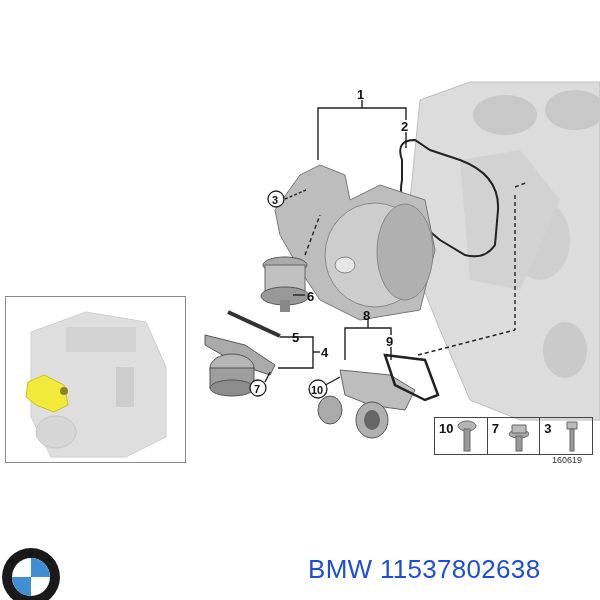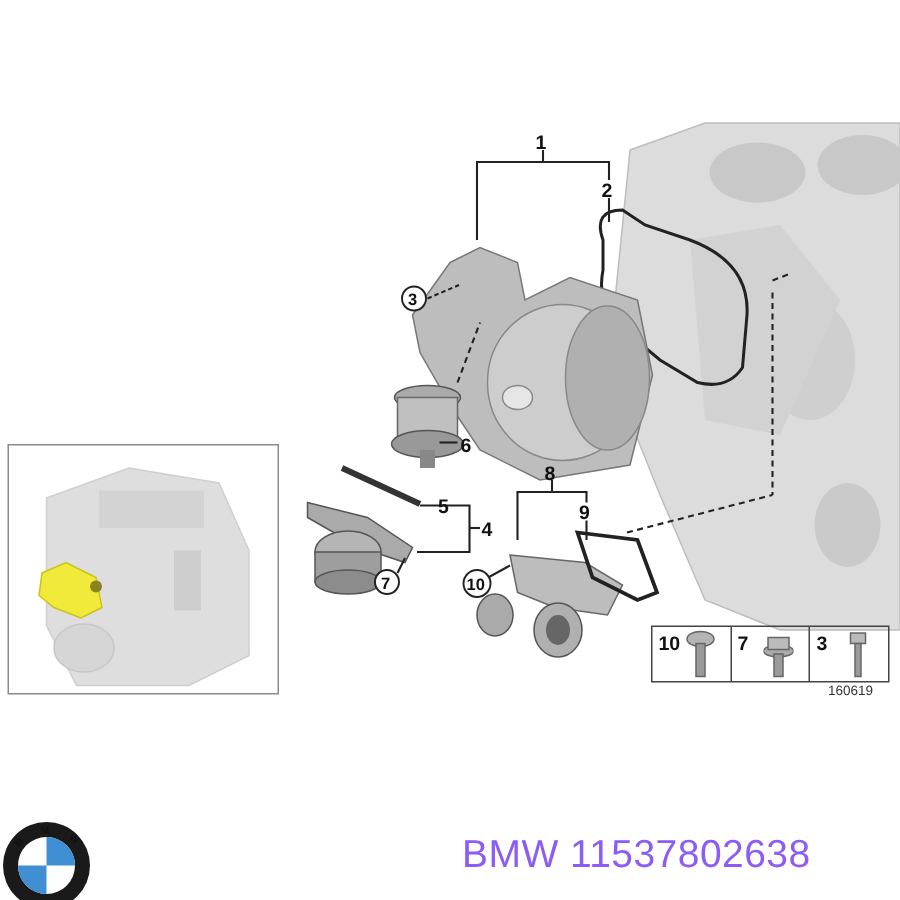--- a/index.html
+++ b/index.html
@@ -6,21 +6,21 @@
     body { width: 600px; height: 600px; position: relative; overflow: hidden; font-family: "Liberation Sans", sans-serif; }
     .abs { position: absolute; }
     svg text { font-family: "Liberation Sans", sans-serif; font-weight: bold; fill: #111; }
     .inset { position: absolute; left: 5px; top: 296px; width: 179px; height: 165px; border: 1px solid #8a8a8a; background: #fff; }
     .fastener-table { position: absolute; left: 434px; top: 417px; width: 157px; height: 36px; border: 1px solid #444; display: flex; }
     .fastener-cell { flex: 1; border-right: 1px solid #444; position: relative; }
     .fastener-cell:last-child { border-right: none; }
     .fastener-num { position: absolute; left: 4px; top: 3px; font-weight: bold; font-size: 13px; color: #111; }
     .fastener-icon { position: absolute; right: 10px; top: 2px; width: 20px; height: 32px; }
     .drawing-no { position: absolute; left: 552px; top: 455px; font-size: 9px; color: #333; text-align: right; }
-    .brand-text { position: absolute; left: 308px; top: 554px; font-size: 26px; color: #8b5cf6; letter-spacing: 0.3px; white-space: nowrap; }
+    .brand-text { position: absolute; left: 308px; top: 554px; font-size: 26px; color: #1d4ed8; letter-spacing: 0.3px; white-space: nowrap; }
     .logo { position: absolute; left: 1px; top: 547px; width: 60px; height: 60px; }
   </style>
 </head>
 <body>
 
 <svg class="abs" style="left:0;top:0" width="600" height="470" viewBox="0 0 600 470">
 
   <g>
     <path d="M420,100 L470,82 L600,82 L600,420 L520,420 L470,400 L440,330 L420,280 L410,200 Z" fill="#dcdcdc" stroke="#bdbdbd"></path>
     <ellipse cx="505" cy="115" rx="32" ry="20" fill="#c8c8c8"></ellipse>

